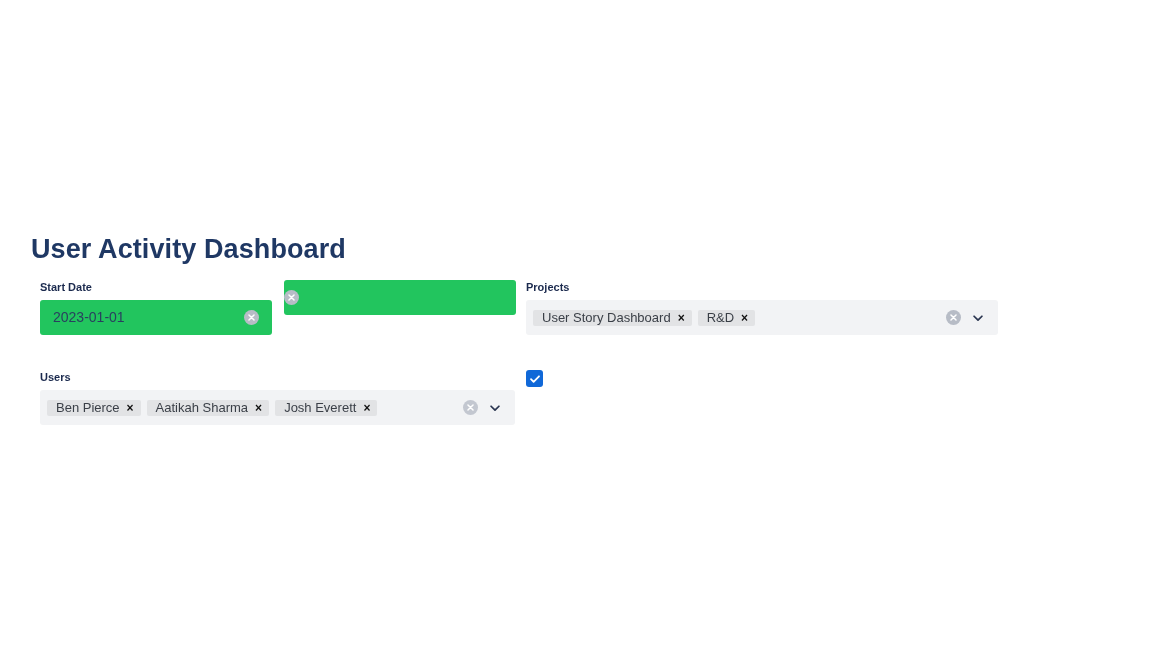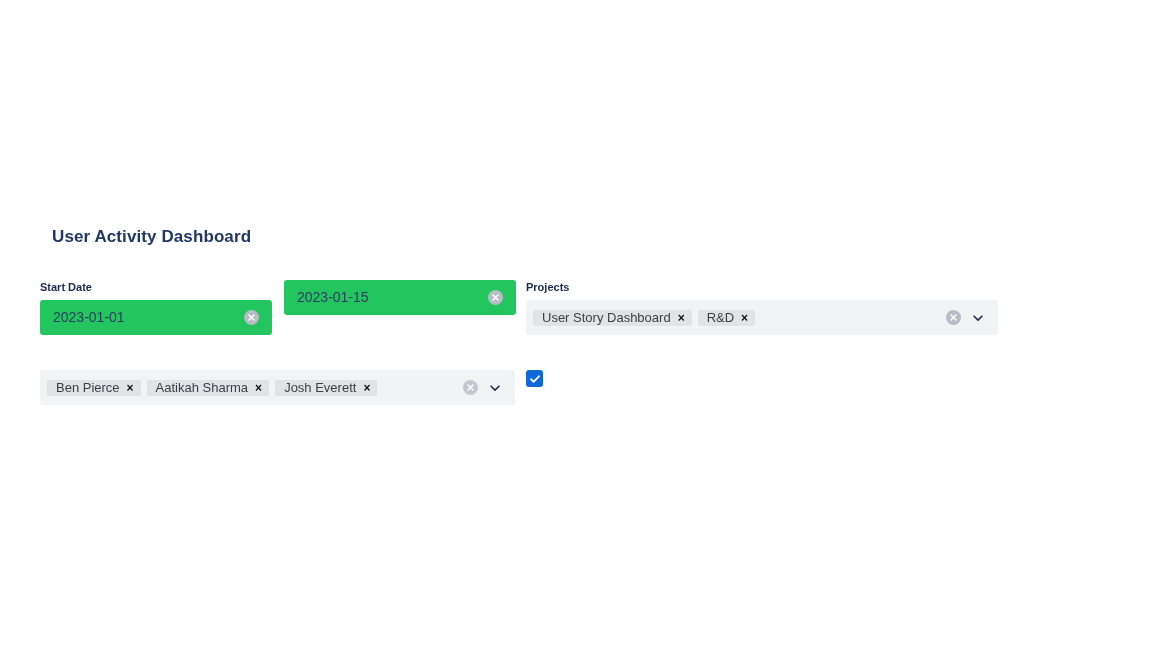--- a/index.html
+++ b/index.html
@@ -15,23 +15,23 @@
   .page {
     position: relative;
     width: 1160px;
     height: 660px;
     background: #ffffff;
   }
 
   
   .page-title {
     position: absolute;
-    left: 52px;
+    left: 31px;
     top: 216px;
-    font-size: 17px;
+    font-size: 27px;
     font-weight: bold;
     color: #1f3864;
     letter-spacing: 0.1px;
     white-space: nowrap;
   }
 
   
   .filter-row-1 {
     position: absolute;
     left: 40px;
@@ -186,21 +186,20 @@
           <svg class="icon-clear" viewBox="0 0 16 16">
             <circle cx="8" cy="8" r="8" fill="#b7bcc6"></circle>
             <path d="M5.3 5.3 L10.7 10.7 M10.7 5.3 L5.3 10.7" stroke="#ffffff" stroke-width="1.6" stroke-linecap="round"></path>
           </svg>
         </div>
       </div>
     </div>
 
     <div class="field" style="left:244px; width:232px;">
       <div class="input-shell">
-        <div class="input-value">2023-01-15</div>
         <div class="icon-slot">
           <svg class="icon-clear" viewBox="0 0 16 16">
             <circle cx="8" cy="8" r="8" fill="#b7bcc6"></circle>
             <path d="M5.3 5.3 L10.7 10.7 M10.7 5.3 L5.3 10.7" stroke="#ffffff" stroke-width="1.6" stroke-linecap="round"></path>
           </svg>
         </div>
       </div>
     </div>
 
     <div class="field" style="left:486px; width:472px;">
@@ -229,20 +228,21 @@
           </svg>
         </div>
       </div>
     </div>
 
   </div>
 
   <div class="filter-row-2">
 
     <div class="field" style="left:0px; width:475px;">
+      <div class="field-label">Users</div>
       <div class="multi-shell">
         <div class="chips">
 
           <span class="chip">
             <span>Ben Pierce</span>
             <span class="chip-x">×</span>
           </span>
 
           <span class="chip">
             <span>Aatikah Sharma</span>

